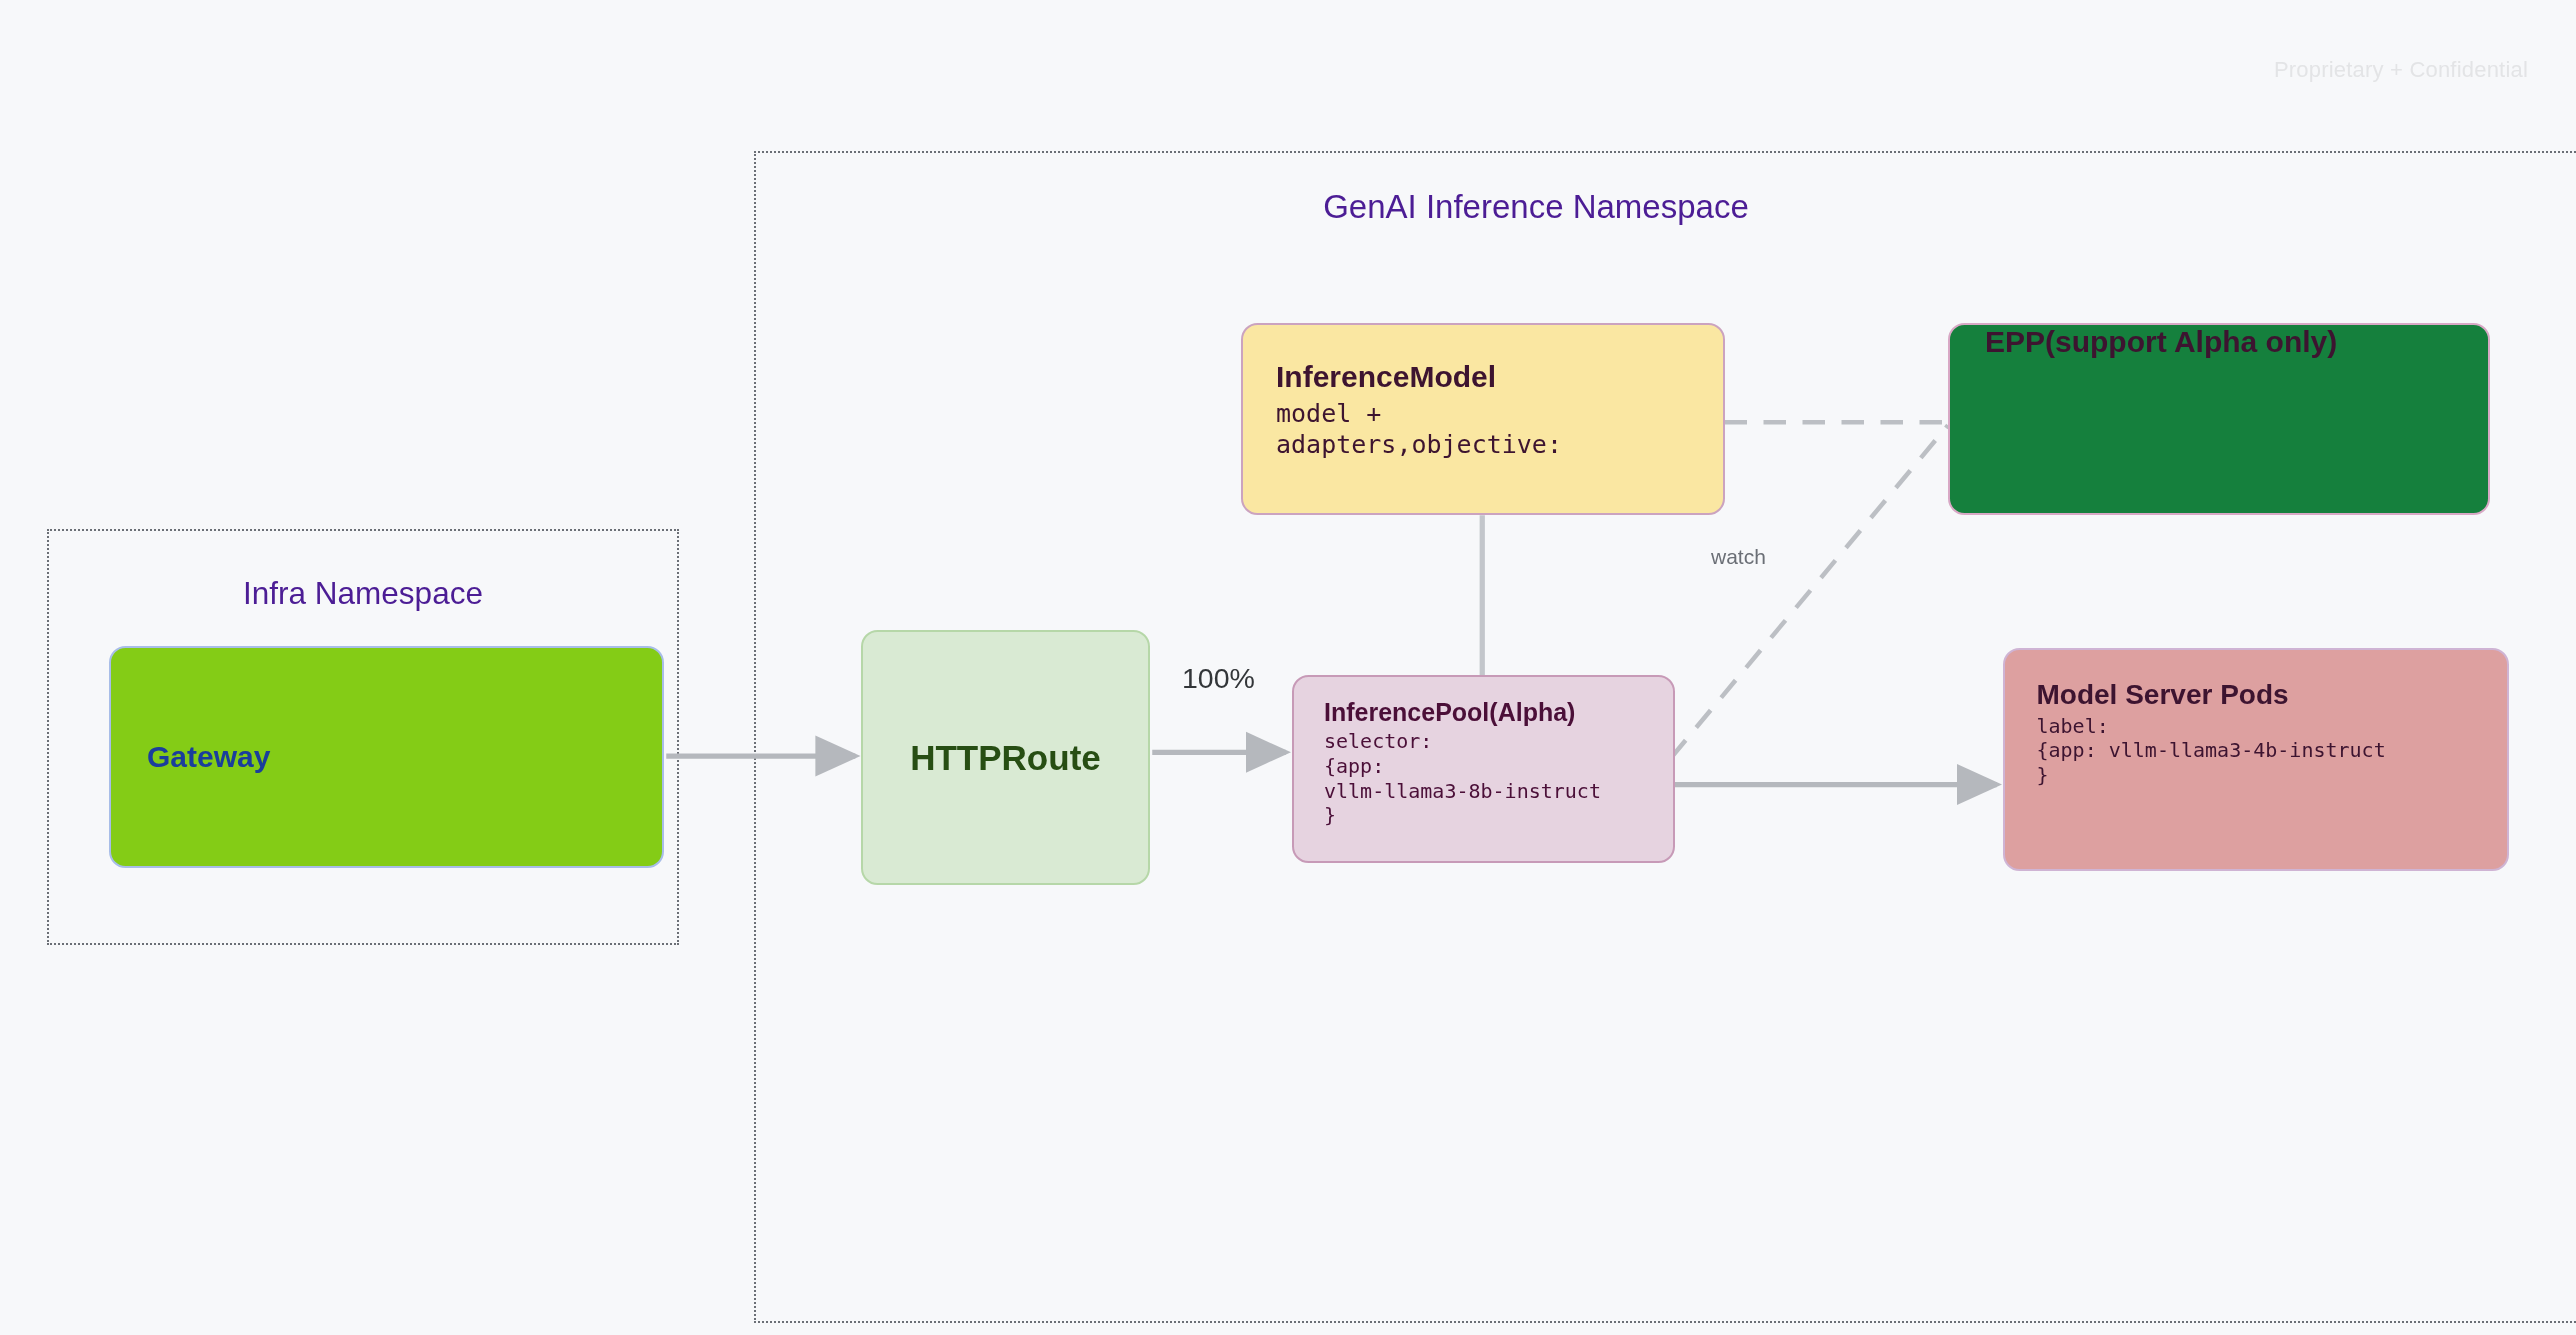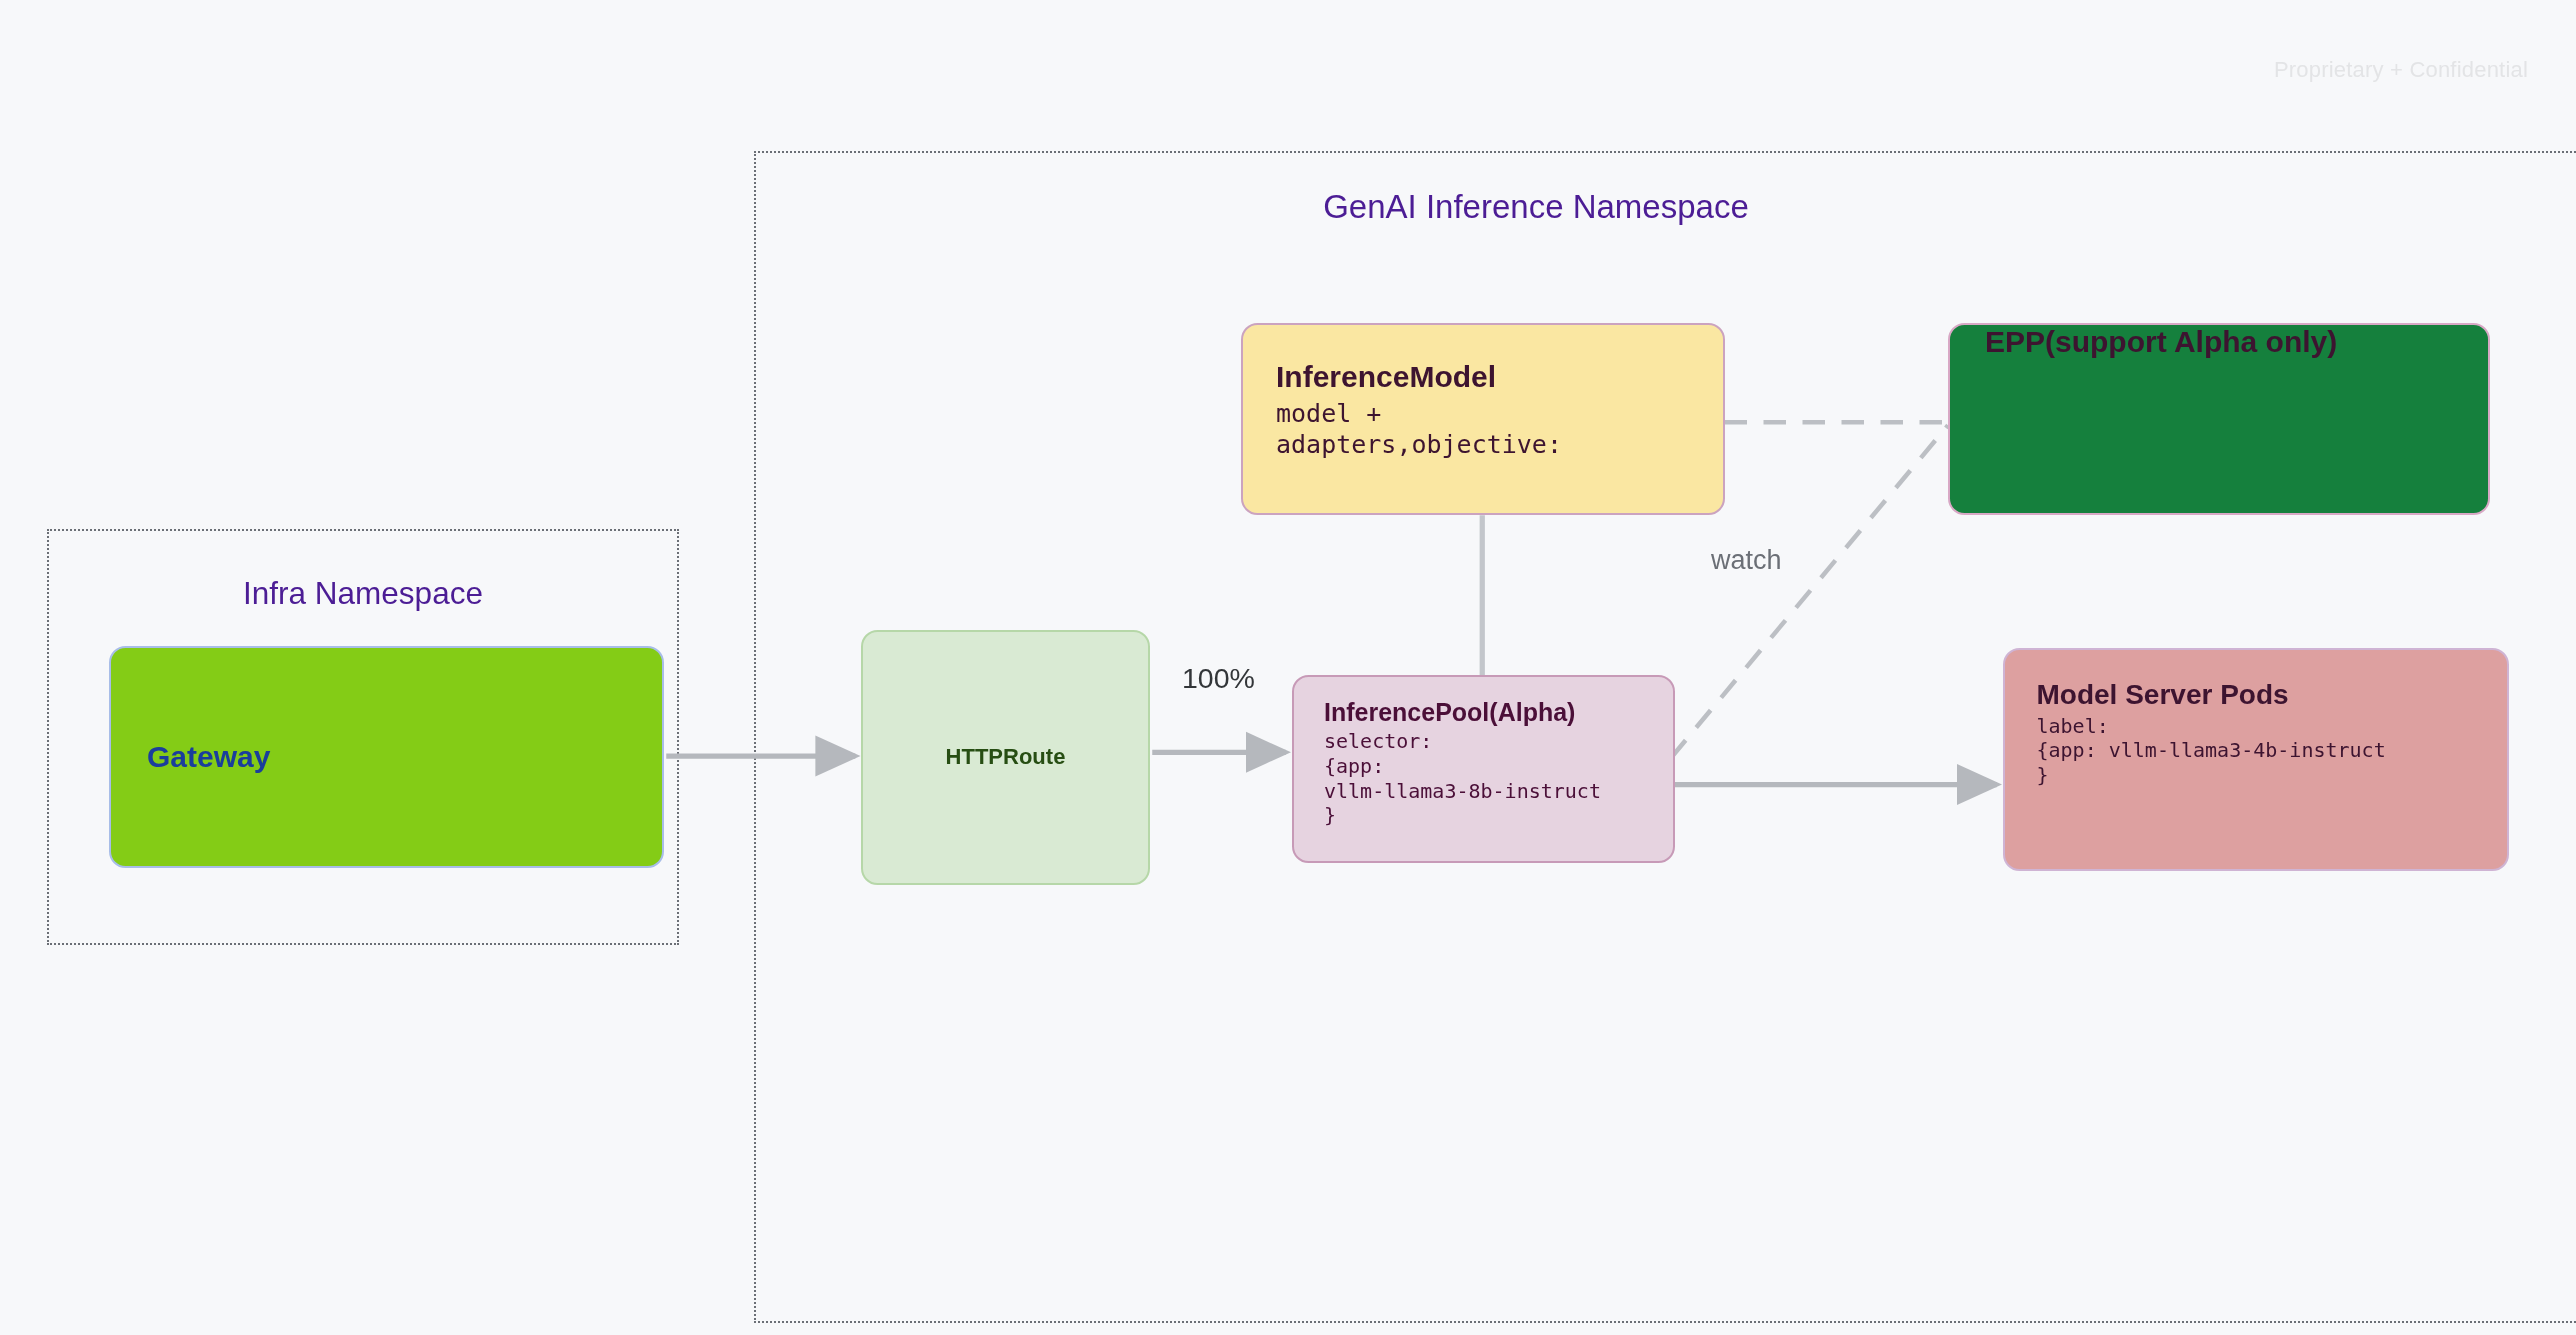--- a/index.html
+++ b/index.html
@@ -107,21 +107,21 @@
     top: 630px;
     width: 289px;
     height: 255px;
     background: #d9ead3;
     border: 2.3px solid #b6d7a8;
     display: flex;
     align-items: center;
     justify-content: center;
   }
   #node-httproute .title {
-    font-size: 22px;
+    font-size: 35px;
     color: #274e13;
   }
 
   
   #node-inferencemodel {
     left: 1241px;
     top: 323px;
     width: 484px;
     height: 192px;
     background: #fae7a2;
@@ -211,21 +211,21 @@
   }
   #label-100 {
     left: 1182px;
     top: 662px;
     font-size: 28.5px;
     color: #333639;
   }
   #label-watch {
     left: 1711px;
     top: 545px;
-    font-size: 27px;
+    font-size: 21px;
     color: #6b6f76;
   }
 
   
   #bottom-mark {
     position: absolute;
     left: 2382px;
     top: 1328px;
     width: 143px;
     height: 18px;

